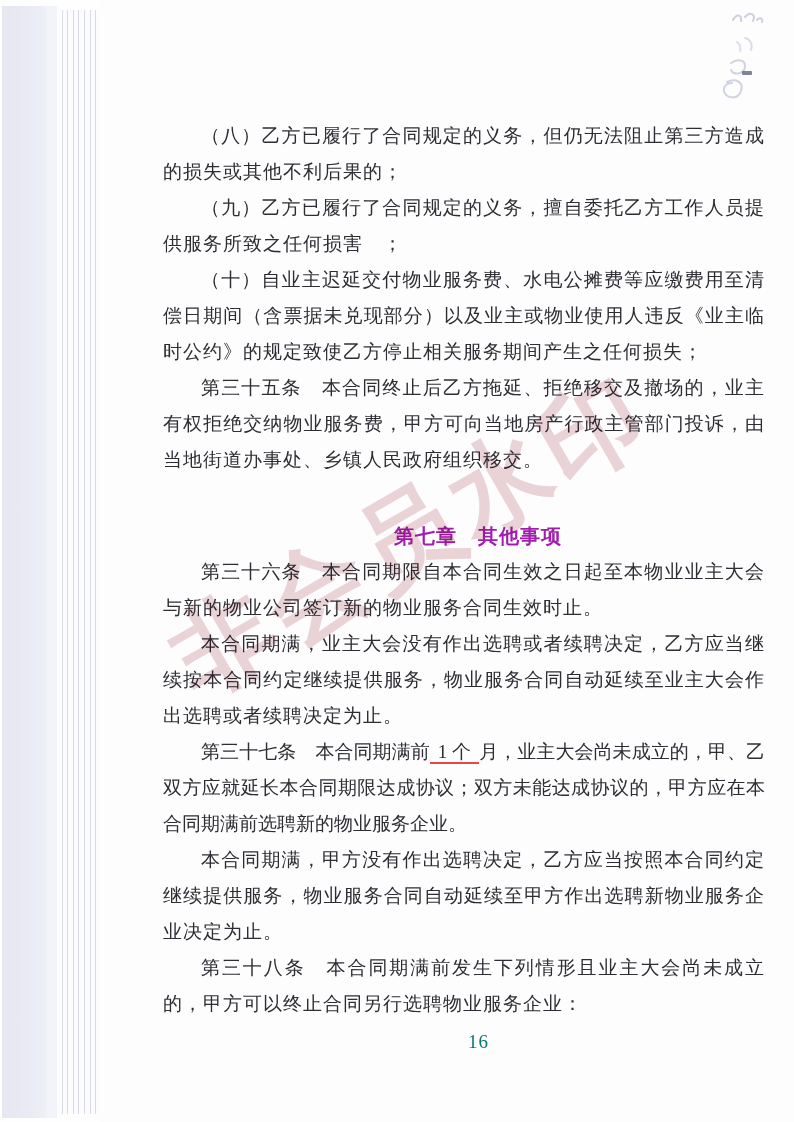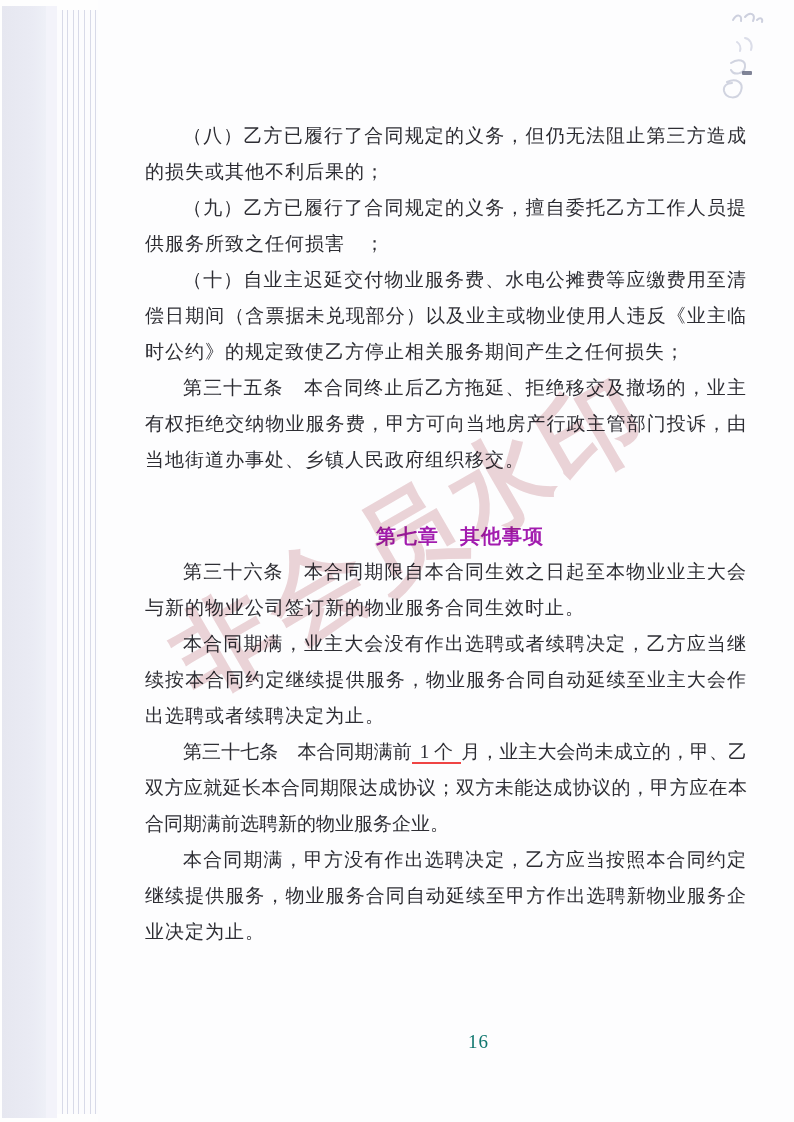--- a/index.html
+++ b/index.html
@@ -31,21 +31,21 @@
     background: repeating-linear-gradient(90deg,
       #fcfcfe 0px, #fcfcfe 4.6px,
       #d8dae8 4.6px, #d8dae8 5.6px);
   }
   .page {
     position: absolute; left: 98px; top: 0;
     width: 696px; height: 1122px;
     background: #fdfdfe;
   }
   .textblock {
-    position: absolute; left: 47px; top: 118px;
+    position: absolute; left: 65px; top: 118px;
     width: 602px;
     font-size: 19px; line-height: 36px;
     letter-spacing: 1px;
     color: #2d2d33;
     text-align: justify;
     text-justify: inter-character;
     z-index: 2;
   }
   .textblock p { margin: 0; text-indent: 2em; }
   .textblock p.tight { letter-spacing: 0; }
@@ -123,19 +123,20 @@
       <h2 class="chapter">第七章　其他事项</h2>
 
       <p><span class="b">第三十六条</span><span>　本合同期限自本合同生效之日起至本物业业主大会与新的物业公司签订新的物业服务合同生效时止。</span></p>
 
       <p>本合同期满，业主大会没有作出选聘或者续聘决定，乙方应当继续按本合同约定继续提供服务，物业服务合同自动延续至业主大会作出选聘或者续聘决定为止。</p>
 
       <p class="tight"><span class="b">第三十七条</span><span>　本合同期满前</span><span class="blank">1 个</span><span>月，业主大会尚未成立的，甲、乙双方应就延长本合同期限达成协议；双方未能达成协议的，甲方应在本合同期满前选聘新的物业服务企业。</span></p>
 
       <p>本合同期满，甲方没有作出选聘决定，乙方应当按照本合同约定继续提供服务，物业服务合同自动延续至甲方作出选聘新物业服务企业决定为止。</p>
 
+      <p><span class="b">第三十八条</span><span>　本合同期满前发生下列情形且业主大会尚未成立的，甲方可以终止合同另行选聘物业服务企业：</span></p>
 
     </main>
 
     <div class="pagenum">16</div>
 
   </div>
 </div>
 
 </body></html>

